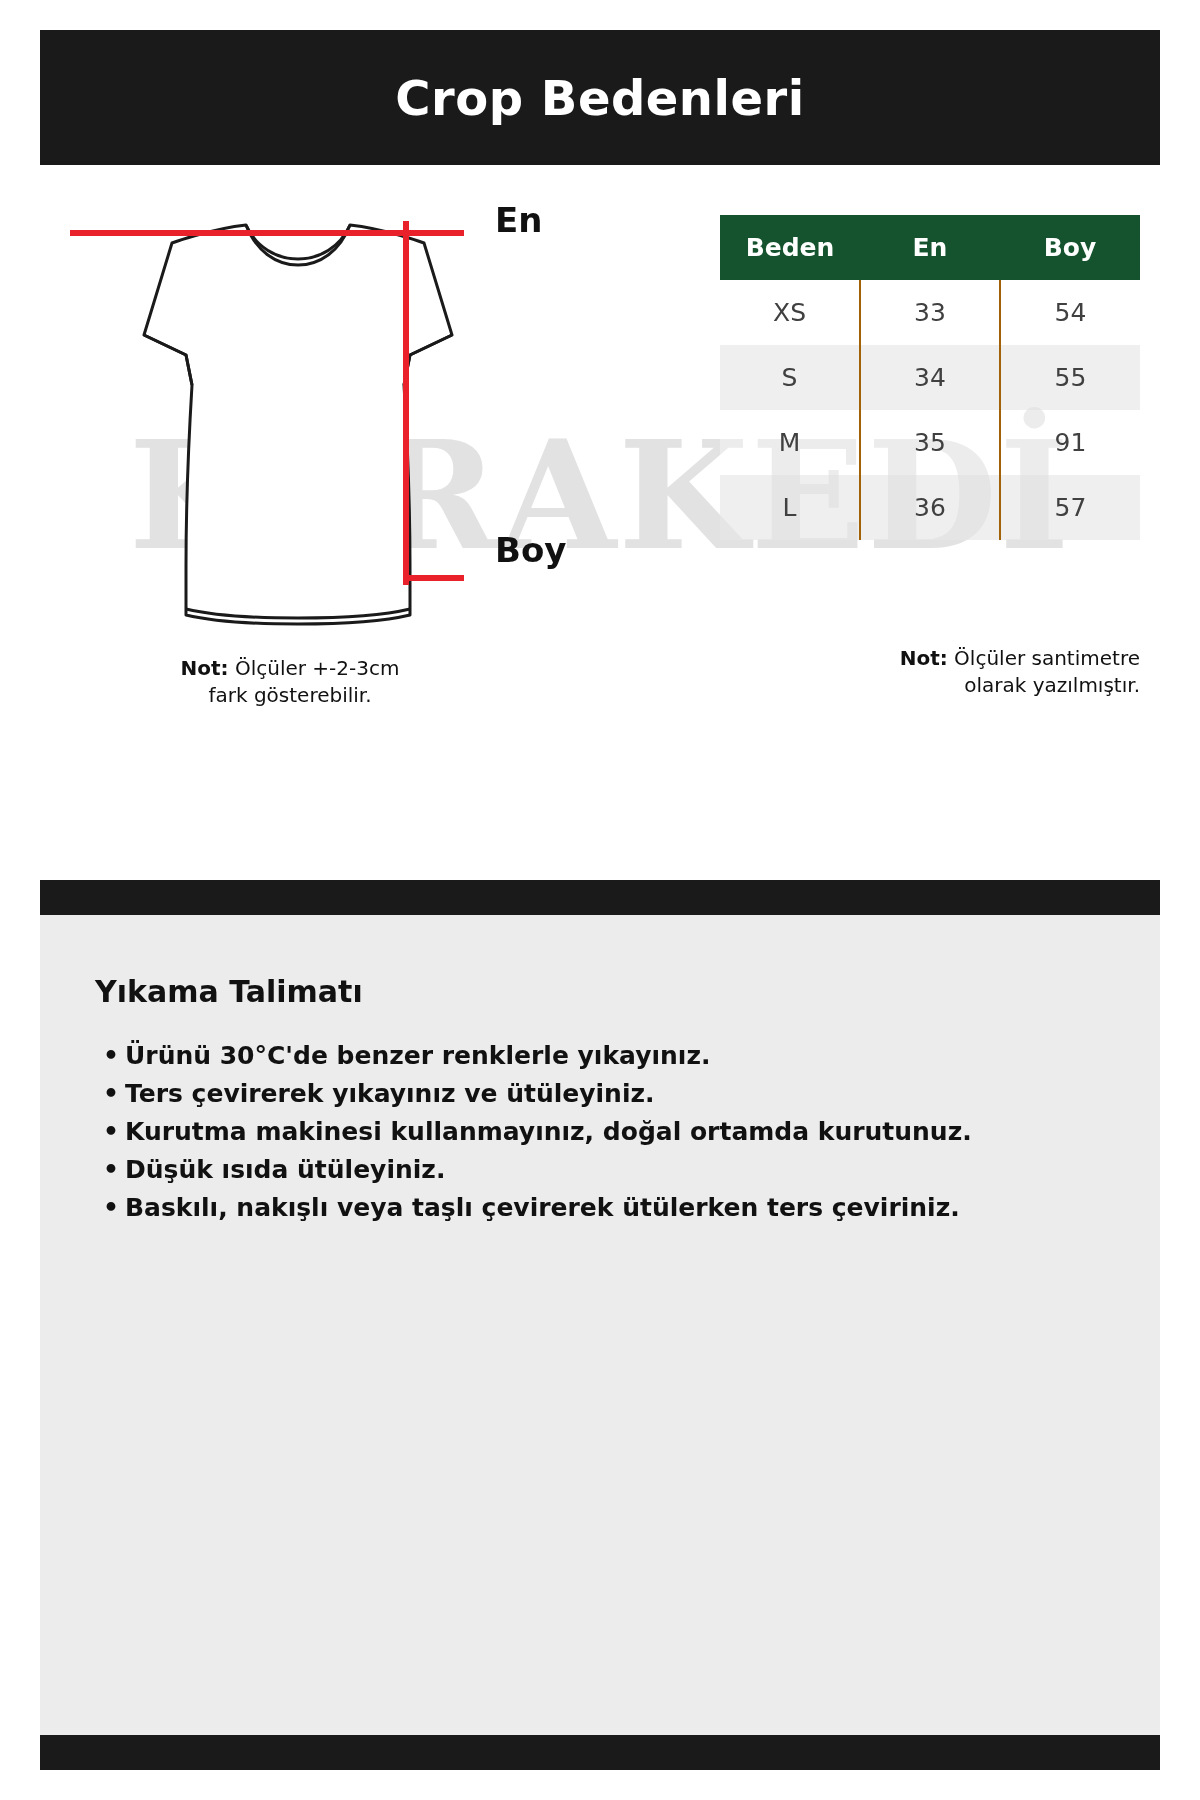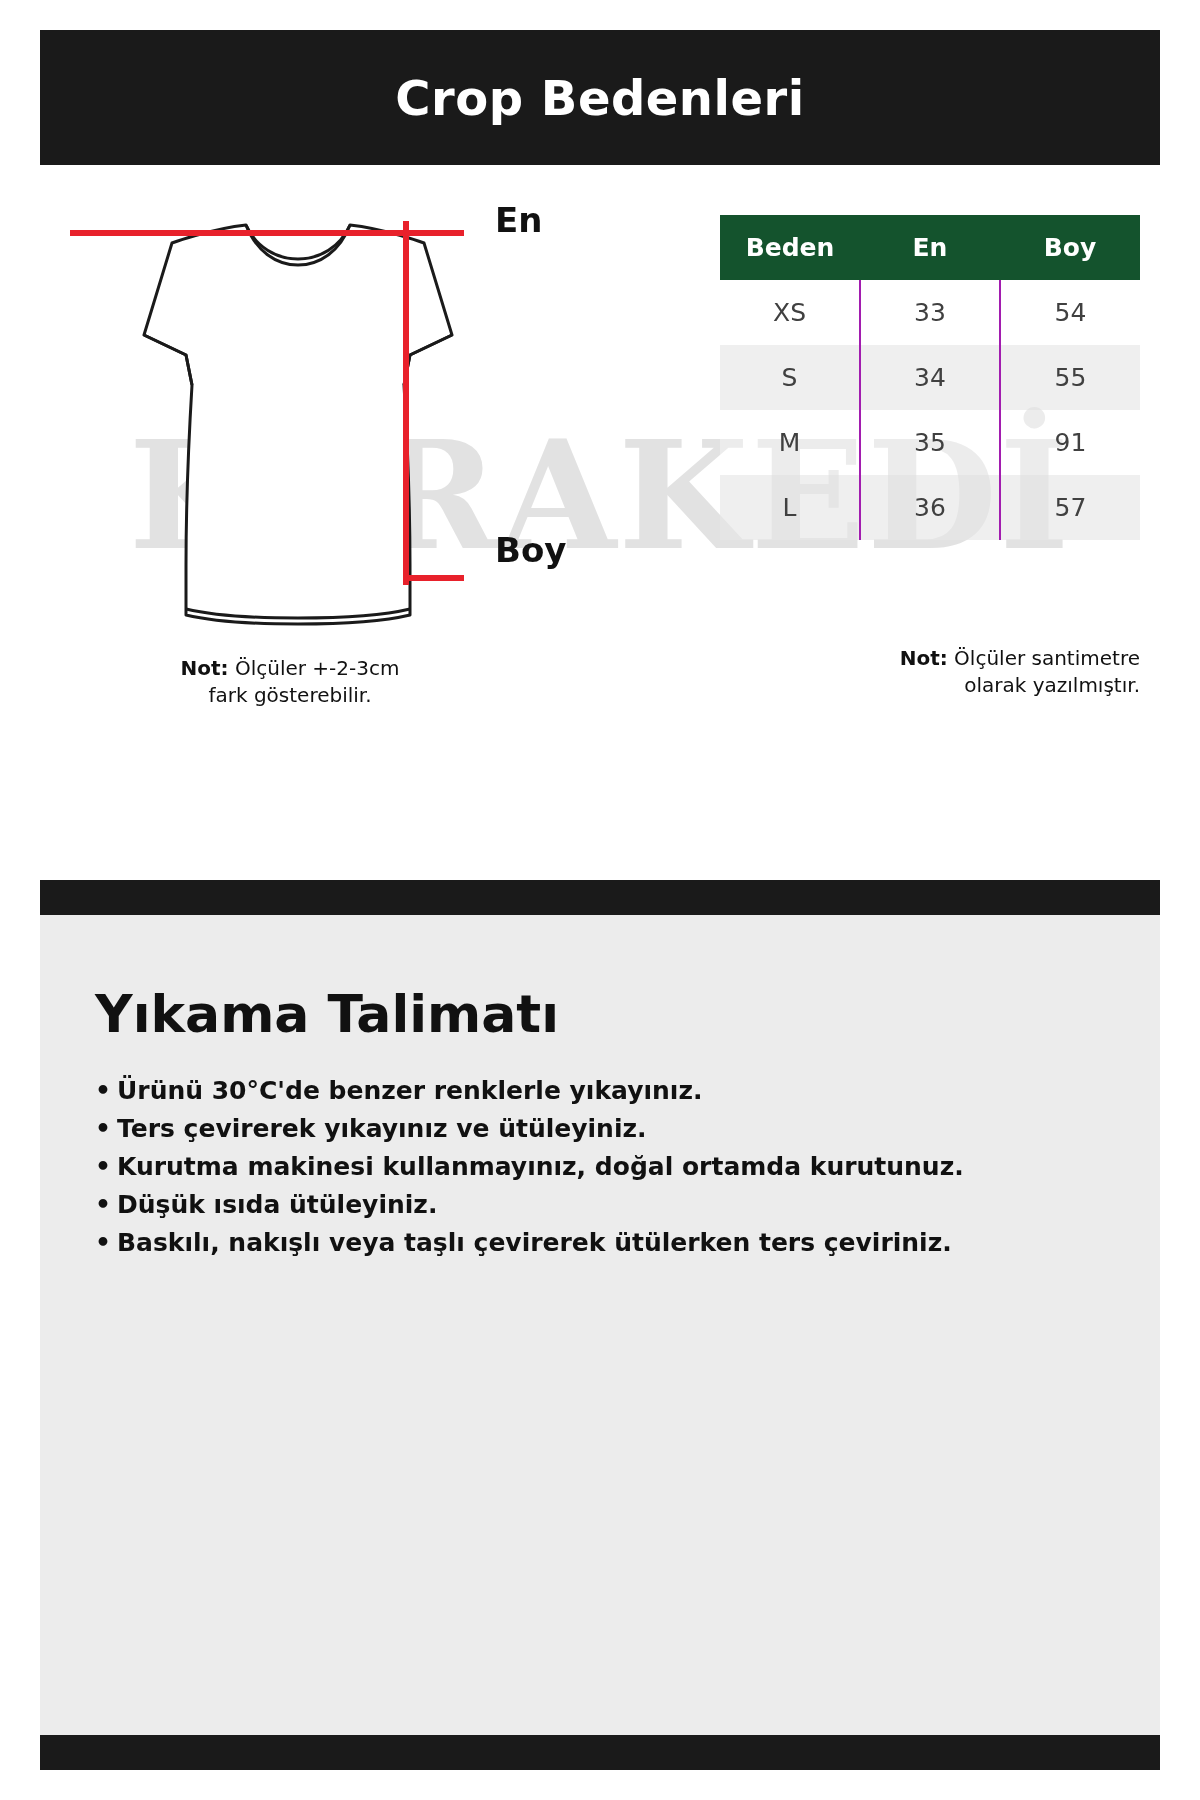--- a/index.html
+++ b/index.html
@@ -135,21 +135,21 @@
   }
   table.size-table td {
     font-size: 25px;
     color: #404040;
     text-align: center;
     padding: 18px 0;
     font-weight: normal;
   }
   table.size-table tr.odd td { background: rgba(255,255,255,0.35); }
   table.size-table tr.even td { background: rgba(231,231,231,0.65); }
-  table.size-table td.divider-left { border-left: 2px solid #a21caf; }
+  table.size-table td.divider-left { border-left: 2px solid #a16207; }
 
   .note-right {
     position: absolute;
     left: 680px;
     top: 480px;
     width: 420px;
     text-align: right;
     font-size: 20px;
     line-height: 1.35;
     color: #111;
@@ -172,28 +172,28 @@
     position: absolute;
     left: 40px;
     top: 915px;
     width: 1120px;
     height: 820px;
     background: #ececec;
     box-sizing: border-box;
     padding: 55px 55px 0 55px;
   }
   .wash-title {
-    font-size: 52px;
-    font-weight: bold;
-    color: #111;
-    margin: 14px 0 28px 0;
+    font-size: 30px;
+    font-weight: bold;
+    color: #111;
+    margin: 4px 0 28px 0;
   }
   .wash-list {
     list-style: none;
-    margin: 0;
+    margin: 8px;
     padding: 0;
   }
   .wash-list li {
     font-size: 25px;
     font-weight: bold;
     color: #111;
     line-height: 1.52;
     white-space: nowrap;
   }
   .wash-list li::before {

